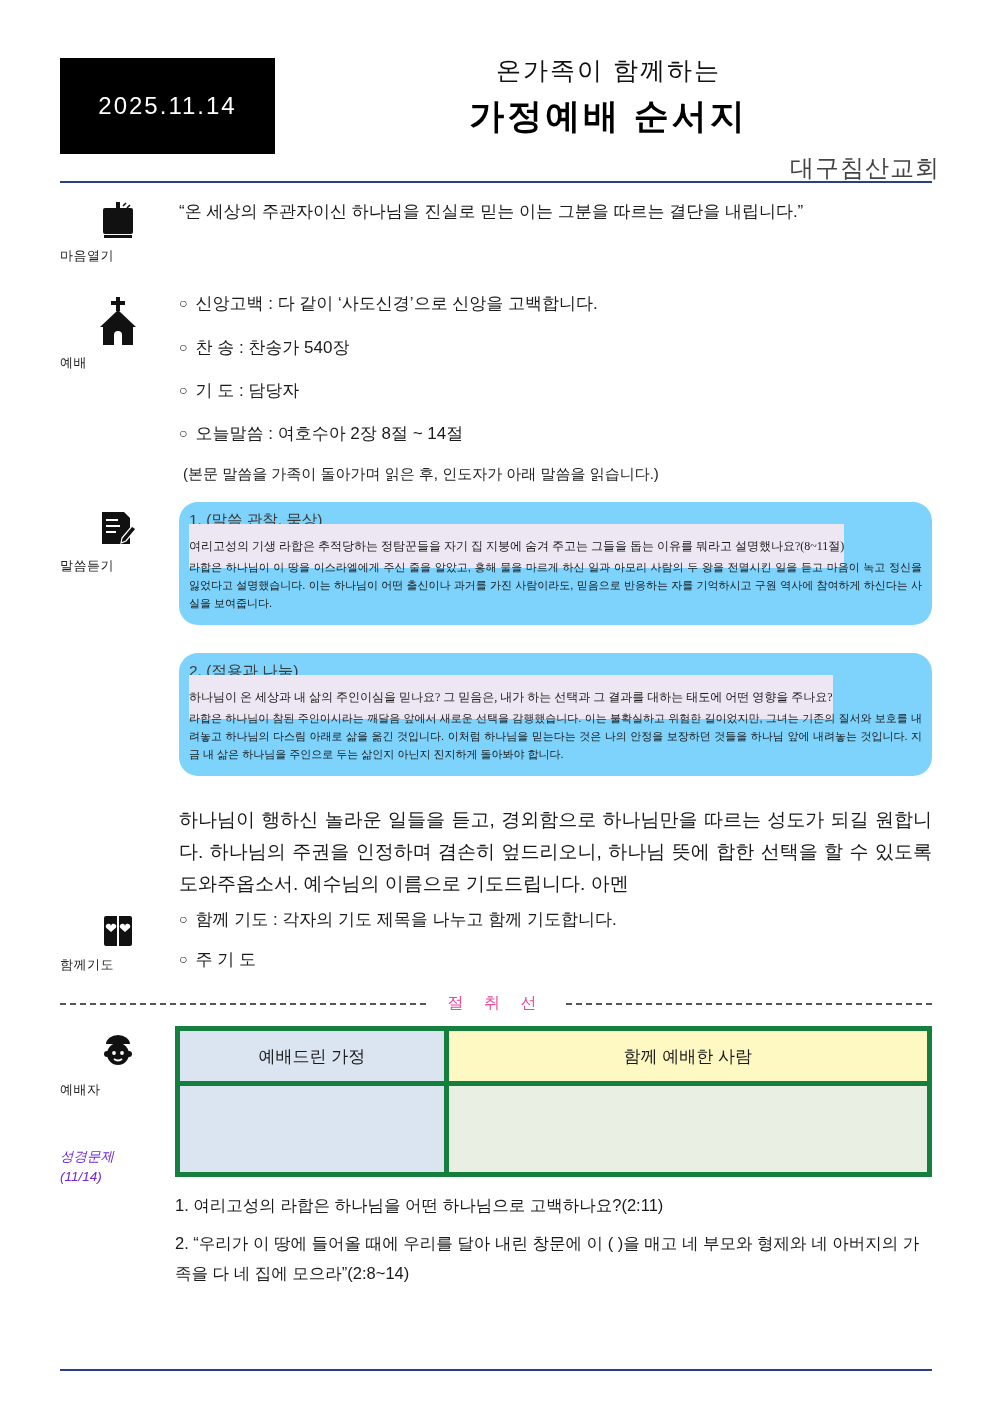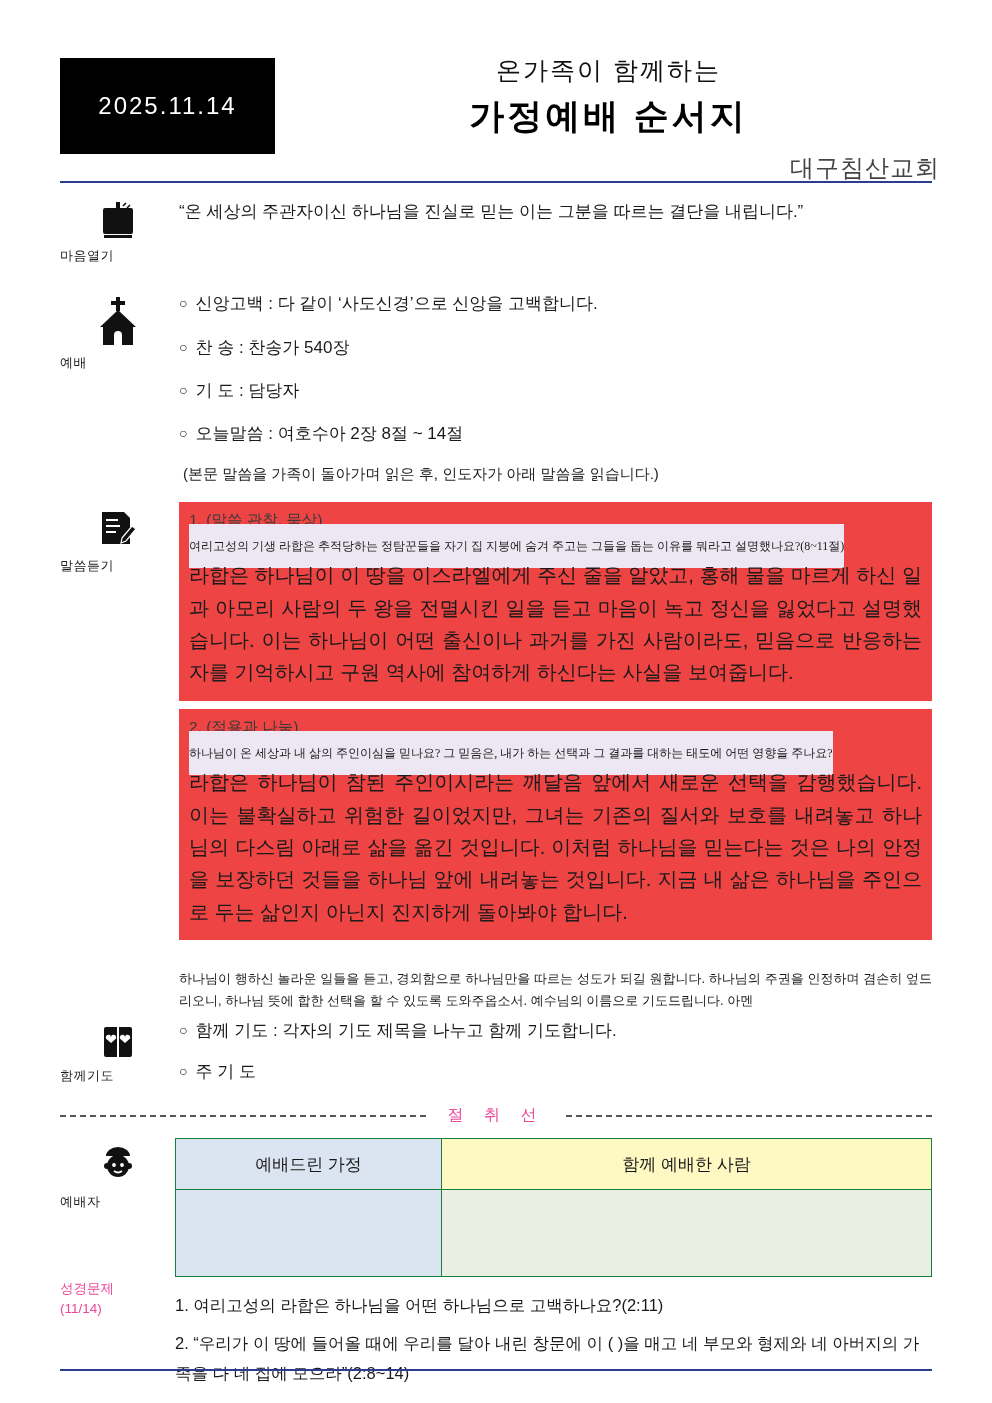--- a/index.html
+++ b/index.html
@@ -136,47 +136,48 @@
   }
 
   .worship-block .line { margin-bottom: 17px; }
   .worship-block .line:last-of-type { margin-bottom: 2px; }
 
   .spacer-sm { height: 18px; }
   .spacer-md { height: 26px; }
 
   
   .qa-box {
-    background: #ef4444;
+    background: #7dd3fc;
     padding: 8px 10px 12px 10px;
-    margin-bottom: 8px;
+    margin-bottom: 28px;
+    border-radius: 19px;
   }
   .qa-box .qhead {
     font-size: 15.5px;
     color: #3a3a3a;
     margin-bottom: 5px;
   }
   .qa-box .question {
     font-size: 12px;
     line-height: 1.55;
     background: #ece7f2;
     display: inline;
     box-decoration-break: clone;
     -webkit-box-decoration-break: clone;
     padding: 15px 0;
     font-family: Liberation Serif, serif;
   }
   .qa-box .answer {
-    font-size: 20px;
+    font-size: 11px;
     line-height: 1.62;
     margin-top: 4px;
     text-align: justify;
   }
   .prayer-para {
-    font-size: 13px;
+    font-size: 19px;
     line-height: 1.7;
     text-align: justify;
     margin-top: 28px;
     margin-bottom: 6px;
   }
 
   
   .cutline {
     display: flex;
     align-items: center;
@@ -203,21 +204,21 @@
   }
   .table-wrap {
     flex: 1 1 auto;
   }
   table.form {
     border-collapse: collapse;
     width: 100%;
     table-layout: fixed;
   }
   table.form td {
-    border: 1px solid #15803d;
+    border: 5px solid #15803d;
     font-size: 17px;
     text-align: center;
     padding: 8px 4px;
   }
   td.head-blue {
     background: #dbe5f1;
     height: 34px;
     font-weight: normal;
   }
   td.head-green {
@@ -241,22 +242,23 @@
   .bottom-rule {
     position: absolute;
     left: 60px;
     right: 60px;
     bottom: 32px;
     border-top: 2px solid #2b3d8f;
   }
   .gutter-small-label {
     font-size: 13.5px;
     line-height: 1.45;
-    margin-top: 68px;
-    color: #ec4899;
+    margin-top: 48px;
+    color: #6d28d9;
+    font-style: italic;
   }
   svg { display: block; margin: 0 auto; }
 </style>
 </head>
 <body>
 
 <div class="page">
 
   <div class="header">
     <div class="date-box">2025.11.14</div>

